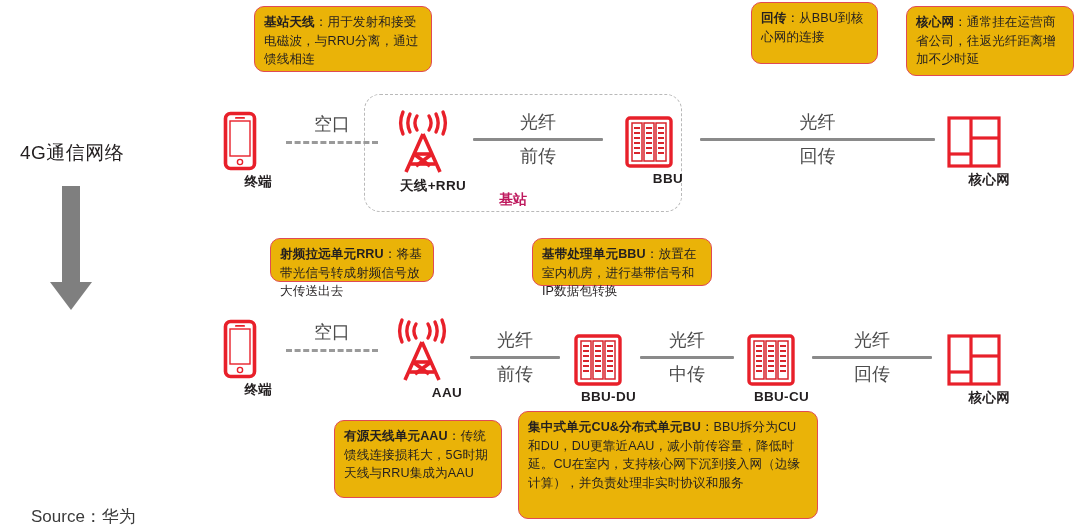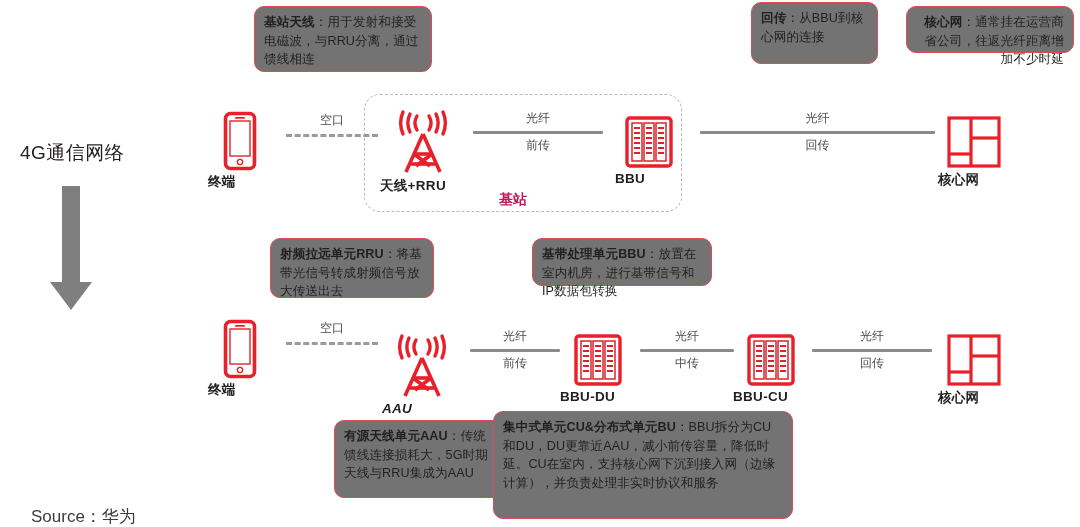--- a/index.html
+++ b/index.html
@@ -8,50 +8,50 @@
     font-family:"Liberation Sans","DejaVu Sans",sans-serif;
     color:#231f20;overflow:hidden;position:relative;
   }
   .stage{position:absolute;left:0;top:0;width:1080px;height:527px;}
 
   
   .callout{
     position:absolute;
     border:1.6px solid #e04a55;
     border-radius:10px;
-    background:#737373;
+    background:#eab308;
     box-sizing:border-box;
     padding:6px 9px;
     font-size:12.6px;
     line-height:1.48;
     color:#231f20;
     letter-spacing:0.1px;
   }
   .callout b{font-weight:bold;}
 
   
   .rowlabel{
     position:absolute;
     font-size:19px;
     color:#231f20;
     letter-spacing:.5px;
     white-space:nowrap;
   }
 
   
-  .node{position:absolute;text-align:left;}
+  .node{position:absolute;text-align:right;}
   .node .cap{
     font-size:13.5px;font-weight:bold;color:#231f20;
     margin-top:3px;white-space:nowrap;letter-spacing:.3px;
   }
 
   
   .link{position:absolute;text-align:center;}
   .link .top,.link .bot{
-    font-size:12px;color:#4c4c4c;line-height:1.15;white-space:nowrap;
+    font-size:18px;color:#4c4c4c;line-height:1.15;white-space:nowrap;
   }
   .link .bar{height:3px;background:#8a8a8a;margin:5px 0;border-radius:1px;}
   .link .dashbar{
     height:0;border-top:3px dashed #9a9a9a;margin:6px 0;
   }
 
   
   .bsbox{
     position:absolute;
     border:1.5px dashed #b9b9b9;
@@ -81,21 +81,21 @@
 
   <div class="callout" style="left:254px;top:6px;width:178px;height:66px;">
     <b>基站天线</b><span>：用于发射和接受电磁波，与RRU分离，通过馈线相连</span>
   </div>
 
 
   <div class="callout" style="left:751px;top:2px;width:127px;height:62px;">
     <b>回传</b><span>：从BBU到核心网的连接</span>
   </div>
 
-  <div class="callout" style="left:906px;top:6px;width:168px;height:47px;text-align:right;">
+  <div class="callout" style="left:906px;top:6px;width:168px;height:70px;">
     <b>核心网</b><span>：通常挂在运营商省公司，往返光纤距离增加不少时延</span>
   </div>
 
   <div class="rowlabel" style="left:20px;top:140px;">4G通信网络</div>
 
   <div class="bigarrow" style="left:48px;top:186px;width:46px;height:126px;">
     <svg width="46" height="126" viewBox="0 0 46 126">
       <polygon points="14,0 32,0 32,96 44,96 23,124 2,96 14,96" fill="#7f7f7f"></polygon>
     </svg>
   </div>
@@ -193,21 +193,21 @@
       <svg width="54" height="52" viewBox="0 0 54 52" style="margin:0 auto;">
         <rect x="2" y="2" width="50" height="48" fill="none" stroke="#e8202a" stroke-width="3.2"></rect>
         <line x1="24" y1="2" x2="24" y2="50" stroke="#e8202a" stroke-width="3.2"></line>
         <line x1="24" y1="22" x2="52" y2="22" stroke="#e8202a" stroke-width="3.2"></line>
         <line x1="2" y1="38" x2="24" y2="38" stroke="#e8202a" stroke-width="3.2"></line>
       </svg>
     </span>
     <div class="cap">核心网</div>
   </div>
 
-  <div class="callout" style="left:270px;top:238px;width:164px;height:60px;">
+  <div class="callout" style="left:270px;top:238px;width:164px;height:44px;">
     <b>射频拉远单元RRU</b><span>：将基带光信号转成射频信号放大传送出去</span>
   </div>
 
   <div class="callout" style="left:532px;top:238px;width:180px;height:48px;">
     <b>基带处理单元BBU</b><span>：放置在室内机房，进行基带信号和IP数据包转换</span>
   </div>
 
 
   <div class="node" style="left:208px;top:320px;width:64px;">
     <span>
@@ -219,21 +219,21 @@
       </svg>
     </span>
     <div class="cap">终端</div>
   </div>
 
   <div class="link" style="left:286px;top:322px;width:92px;">
     <div class="top">空口</div>
     <div class="dashbar"></div>
   </div>
 
-  <div class="node" style="left:382px;top:334px;width:80px;font-style:italic;">
+  <div class="node" style="left:382px;top:318px;width:80px;">
     <span>
       <svg width="78" height="64" viewBox="0 0 78 64" style="margin:0 auto;">
         <g fill="none" stroke="#e8202a" stroke-width="3.4" stroke-linecap="round">
           <path d="M33 20 A10 12 0 0 1 33 6"></path>
           <path d="M26 22 A15 18 0 0 1 26 4"></path>
           <path d="M19 24 A20 24 0 0 1 19 2"></path>
           <path d="M45 20 A10 12 0 0 0 45 6"></path>
           <path d="M52 22 A15 18 0 0 0 52 4"></path>
           <path d="M59 24 A20 24 0 0 0 59 2"></path>
         </g>
@@ -343,19 +343,19 @@
         <line x1="2" y1="38" x2="24" y2="38" stroke="#e8202a" stroke-width="3.2"></line>
       </svg>
     </span>
     <div class="cap">核心网</div>
   </div>
 
   <div class="callout" style="left:334px;top:420px;width:168px;height:78px;">
     <b>有源天线单元AAU</b><span>：传统馈线连接损耗大，5G时期天线与RRU集成为AAU</span>
   </div>
 
-  <div class="callout" style="left:493px;top:411px;width:300px;height:108px;">
+  <div class="callout" style="left:518px;top:411px;width:300px;height:108px;">
     <b>集中式单元CU&amp;分布式单元BU</b><span>：BBU拆分为CU和DU，DU更靠近AAU，减小前传容量，降低时延。CU在室内，支持核心网下沉到接入网（边缘计算），并负责处理非实时协议和服务</span>
   </div>
 
   <div class="source" style="left:8px;top:505px;">Source：华为</div>
 
 </div>
 
 </body></html>

